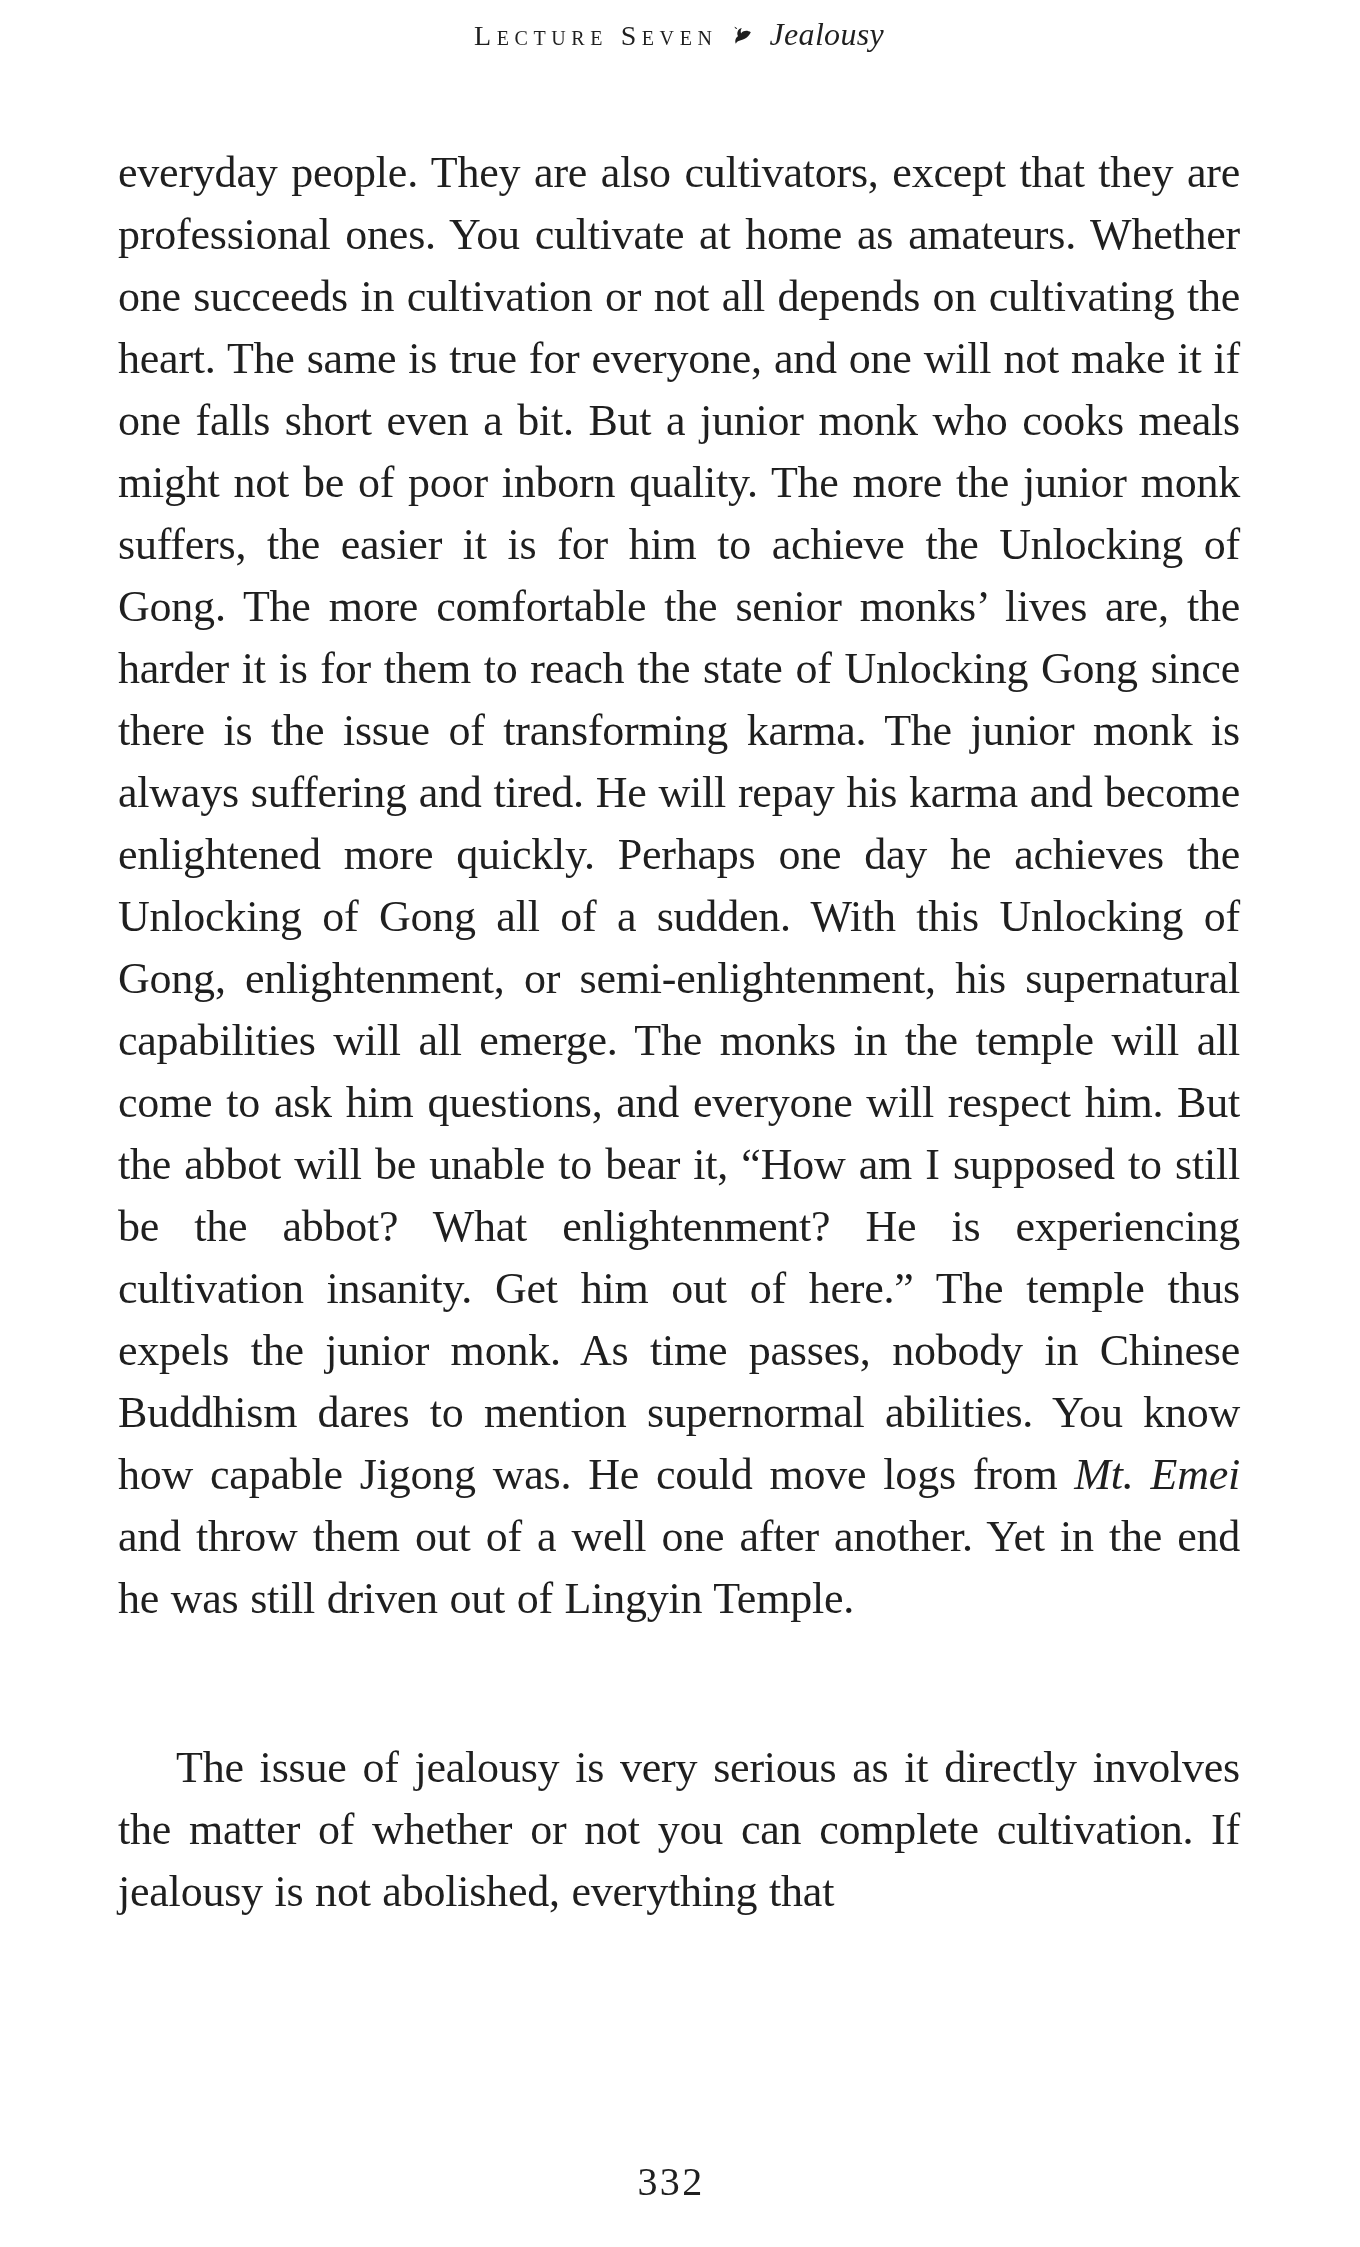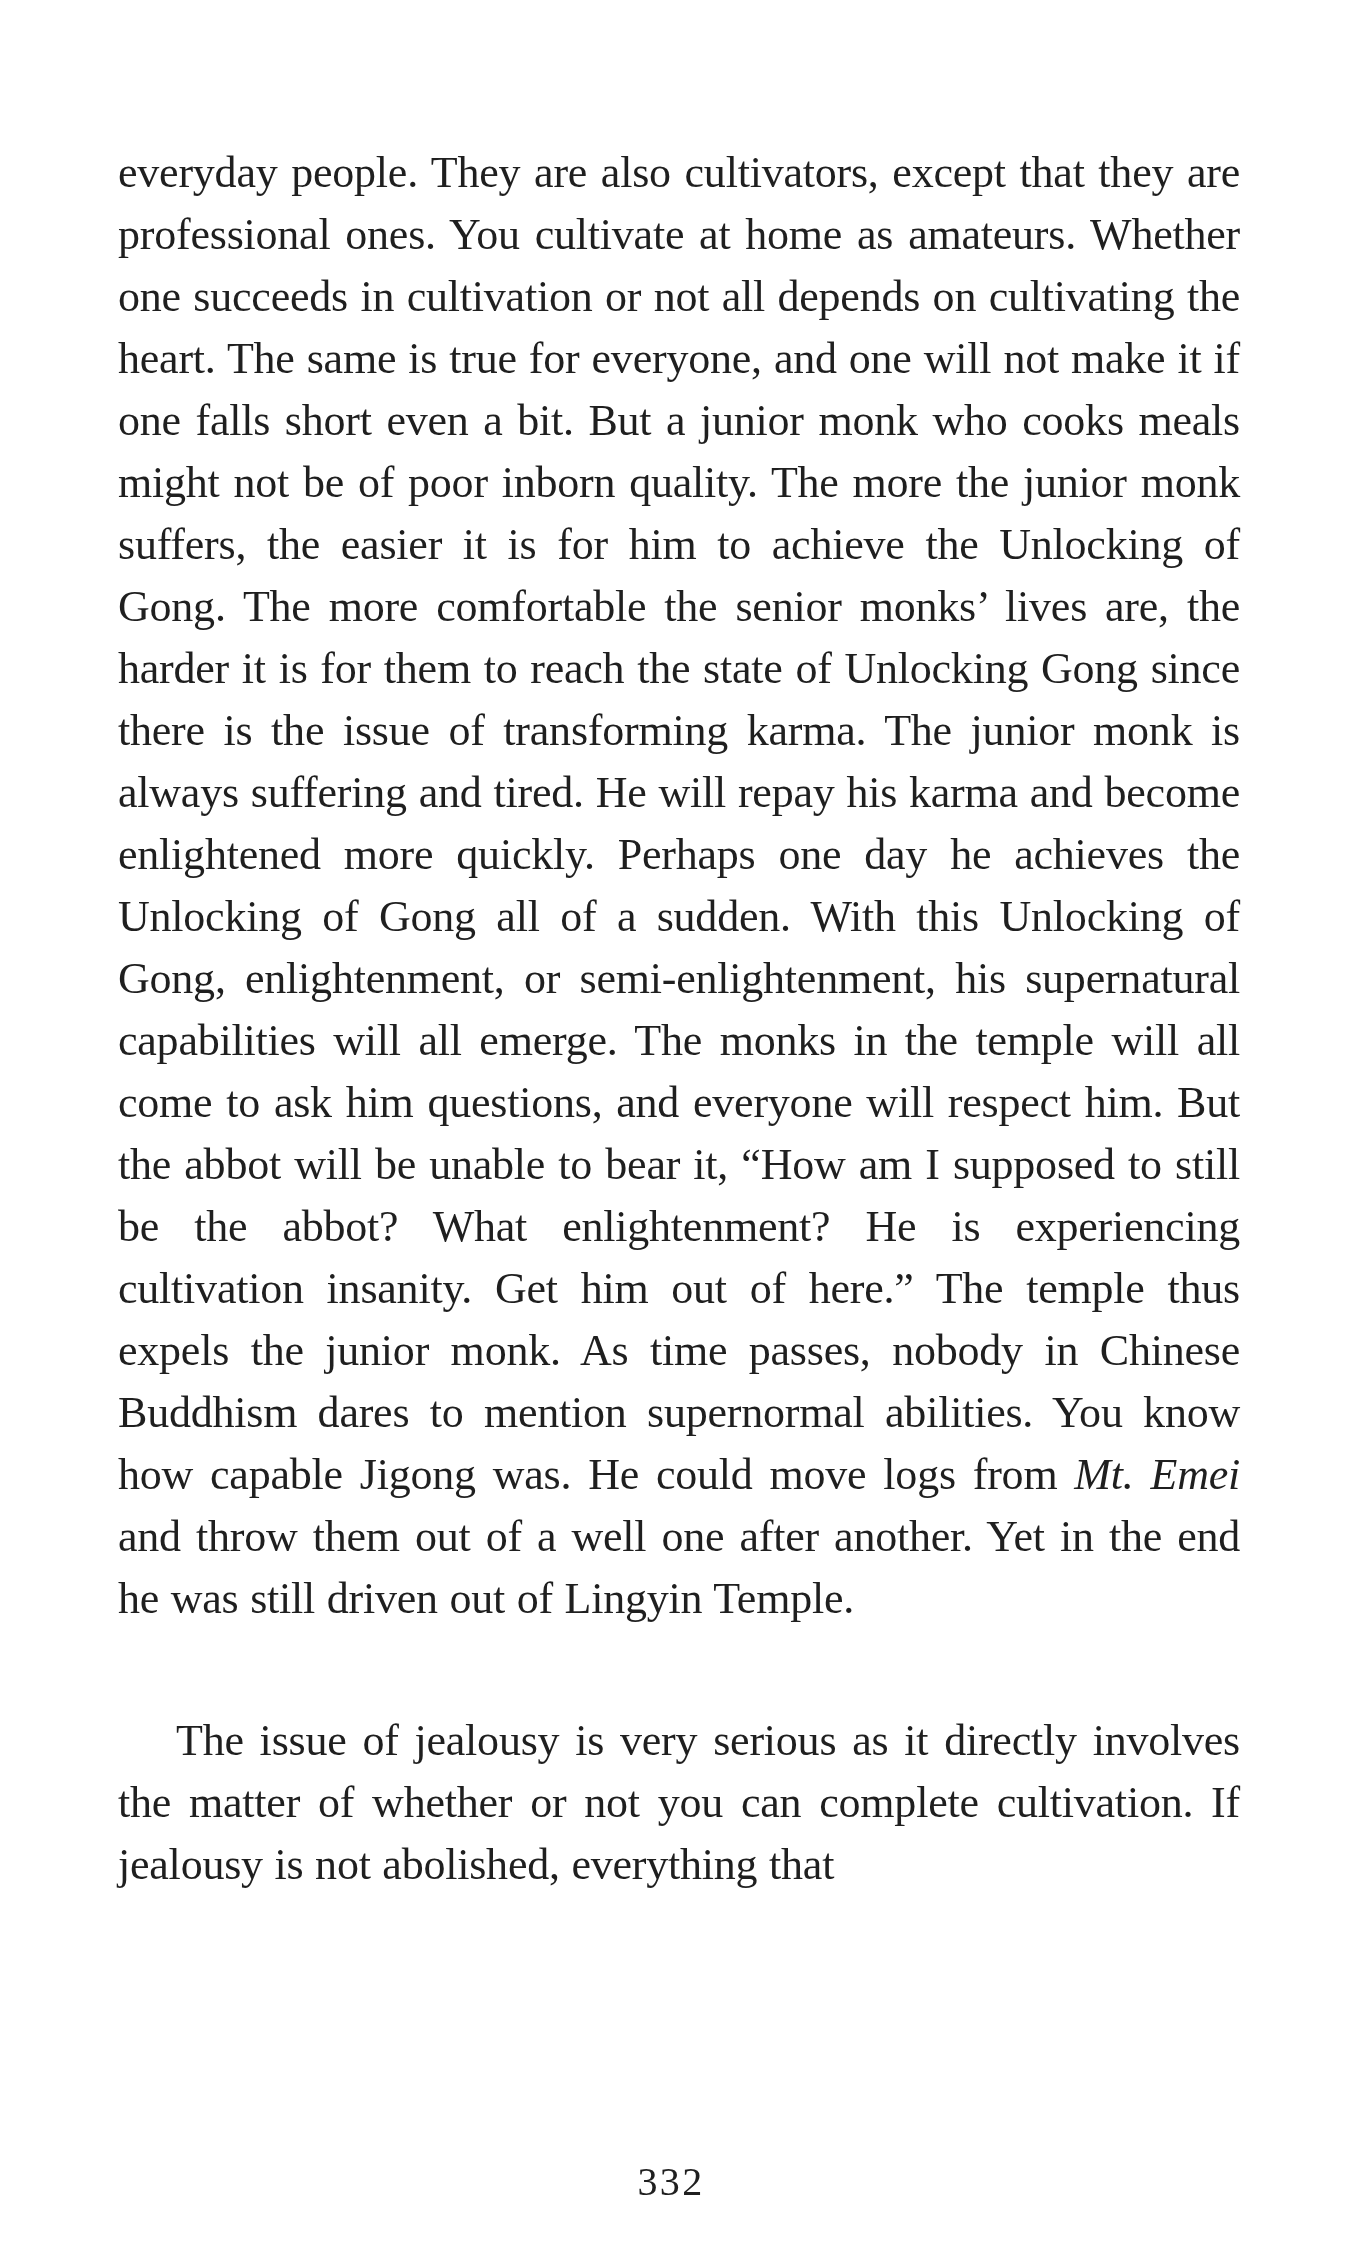--- a/index.html
+++ b/index.html
@@ -57,21 +57,21 @@
   .body-para {
     margin: 0;
     font-size: 44px;
     line-height: 62px;
     text-align: justify;
     letter-spacing: -0.005em;
     word-spacing: 0.02em;
     color: var(--ink);
   }
   .body-para + .body-para {
-    margin-top: 80px;
+    margin-top: 107px;
   }
   .para-indent {
     text-indent: 58px;
   }
   .seg-italic {
     font-style: italic;
   }
 
   
   .page-footer {
@@ -85,20 +85,30 @@
     font-size: 40px;
     letter-spacing: 0.06em;
     color: var(--ink);
   }
 </style>
 </head>
 <body>
 
 <div class="page">
 
+  <header class="running-head">
+    <span class="rh-lecture">Lecture Seven</span>
+    <span class="fleuron">
+      <svg width="26" height="24" viewBox="0 0 26 24" aria-hidden="true">
+        <path fill="#1f1f1f" d="M22.8 8.2c-3.1-2.3-7.2-1.9-9.1.4-.2.3-.4.6-.5.9-.8-1.7-.6-3.7.6-5.6-2.1.4-3.7 1.9-4.3 4-.4 1.5-.2 3 .6 4.3-.4.2-.8.5-1.1.9-1.3 1.3-1.9 3.2-1.7 5 .1.6.2 1.1.5 1.6 1.1-1.9 2.9-3.1 5-3.4 1.5-.2 3-.8 4.4-1.7 2.2-1.5 4.3-3.6 5.6-6.4z"></path>
+        <path fill="#1f1f1f" d="M9.2 4.6c-.6-1-1.6-1.7-2.8-1.9.3.9.9 1.7 1.8 2.2.3.2.7-.1 1-.3z"></path>
+      </svg>
+    </span>
+    <span class="rh-chapter">Jealousy</span>
+  </header>
 
   <main class="page-body">
 
     <p class="body-para">
       <span>everyday people. They are also cultivators, except that they are professional ones. You cultivate at home as amateurs. Whether one succeeds in cultivation or not all depends on cultivating the heart. The same is true for everyone, and one will not make it if one falls short even a bit. But a junior monk who cooks meals might not be of poor inborn quality. The more the junior monk suffers, the easier it is for him to achieve the Unlocking of Gong. The more comfortable the senior monks’ lives are, the harder it is for them to reach the state of Unlocking Gong since there is the issue of transforming karma. The junior monk is always suffering and tired. He will repay his karma and become enlightened more quickly. Perhaps one day he achieves the Unlocking of Gong all of a sudden. With this Unlocking of Gong, enlightenment, or semi-enlightenment, his supernatural capabilities will all emerge. The monks in the temple will all come to ask him questions, and everyone will respect him. But the abbot will be unable to bear it, “How am I supposed to still be the abbot? What enlightenment? He is experiencing cultivation insanity. Get him out of here.” The temple thus expels the junior monk. As time passes, nobody in Chinese Buddhism dares to mention supernormal abilities. You know how capable Jigong was. He could move logs from </span><span class="seg-italic">Mt. Emei</span><span> and throw them out of a well one after another. Yet in the end he was still driven out of Lingyin Temple.</span>
     </p>
 
     <p class="body-para para-indent">
       <span>The issue of jealousy is very serious as it directly involves the matter of whether or not you can complete cultivation. If jealousy is not abolished, everything that</span>
     </p>

